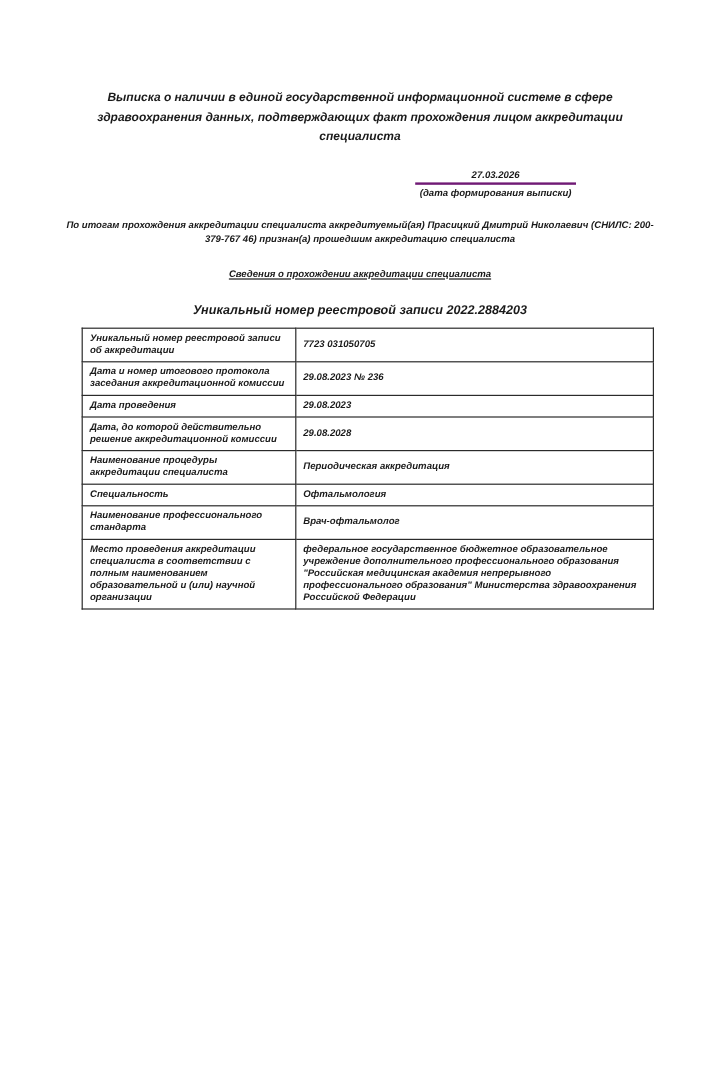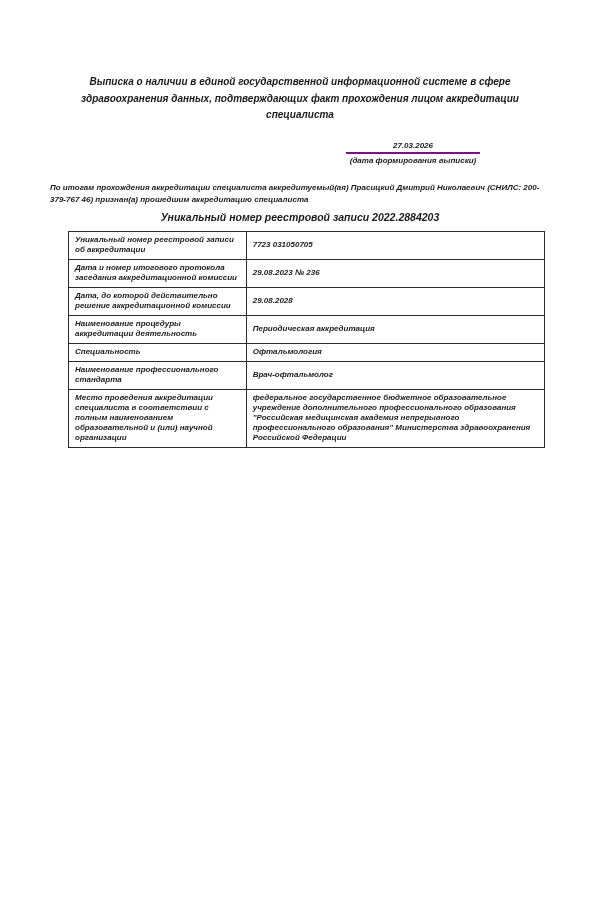--- a/index.html
+++ b/index.html
@@ -40,34 +40,34 @@
     padding-bottom: 1px;
     border-bottom: 2px solid #701a75;
   }
   .date-caption {
     line-height: 11px;
     padding-top: 1px;
   }
   .intro {
     margin: 16px auto 0 auto;
     width: 500px;
-    text-align: left;
+    text-align: center;
     font-size: 8px;
     line-height: 12px;
     font-style: italic;
   }
   .section-heading {
     margin-top: 17px;
     text-align: center;
     font-size: 8px;
     line-height: 11px;
     text-decoration: underline;
   }
   .registry-heading {
-    margin-top: 5px;
+    margin-top: 19px;
     text-align: center;
     font-size: 10.5px;
     line-height: 13px;
   }
   .acc-table {
     margin: 7px 0 0 68px;
     width: 477px;
     border-collapse: collapse;
     table-layout: fixed;
     font-size: 8px;
@@ -89,39 +89,44 @@
 
   <div class="doc-title">Выписка о наличии в единой государственной информационной системе в сфере здравоохранения данных, подтверждающих факт прохождения лицом аккредитации специалиста</div>
 
   <div class="date-block">
     <div class="date-value">27.03.2026</div>
     <div class="date-caption">(дата формирования выписки)</div>
   </div>
 
   <p class="intro">По итогам прохождения аккредитации специалиста аккредитуемый(ая) Прасицкий Дмитрий Николаевич (СНИЛС: 200-379-767 46) признан(а) прошедшим аккредитацию специалиста</p>
 
+  <div class="section-heading">Сведения о прохождении аккредитации специалиста</div>
 
   <div class="registry-heading">Уникальный номер реестровой записи 2022.2884203</div>
 
   <table class="acc-table">
     <tbody>
       <tr>
         <td class="lbl">Уникальный номер реестровой записи об аккредитации</td>
         <td class="val">7723 031050705</td>
       </tr>
       <tr>
         <td class="lbl">Дата и номер итогового протокола заседания аккредитационной комиссии</td>
         <td class="val">29.08.2023 № 236</td>
       </tr>
       <tr>
+        <td class="lbl">Дата проведения</td>
+        <td class="val">29.08.2023</td>
+      </tr>
+      <tr>
         <td class="lbl">Дата, до которой действительно решение аккредитационной комиссии</td>
         <td class="val">29.08.2028</td>
       </tr>
       <tr>
-        <td class="lbl">Наименование процедуры аккредитации деятельность</td>
+        <td class="lbl">Наименование процедуры аккредитации специалиста</td>
         <td class="val">Периодическая аккредитация</td>
       </tr>
       <tr>
         <td class="lbl">Специальность</td>
         <td class="val">Офтальмология</td>
       </tr>
       <tr>
         <td class="lbl">Наименование профессионального стандарта</td>
         <td class="val">Врач-офтальмолог</td>
       </tr>

